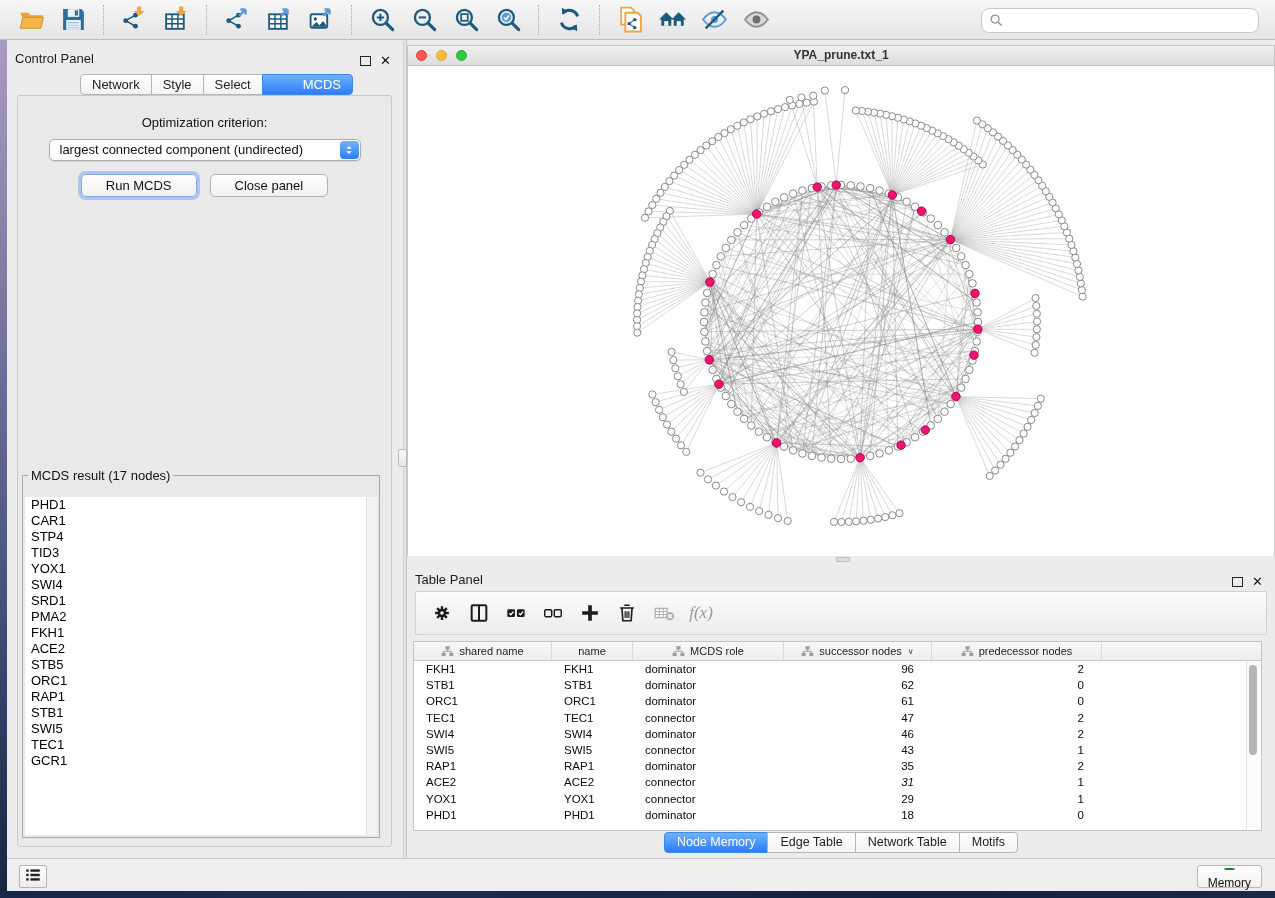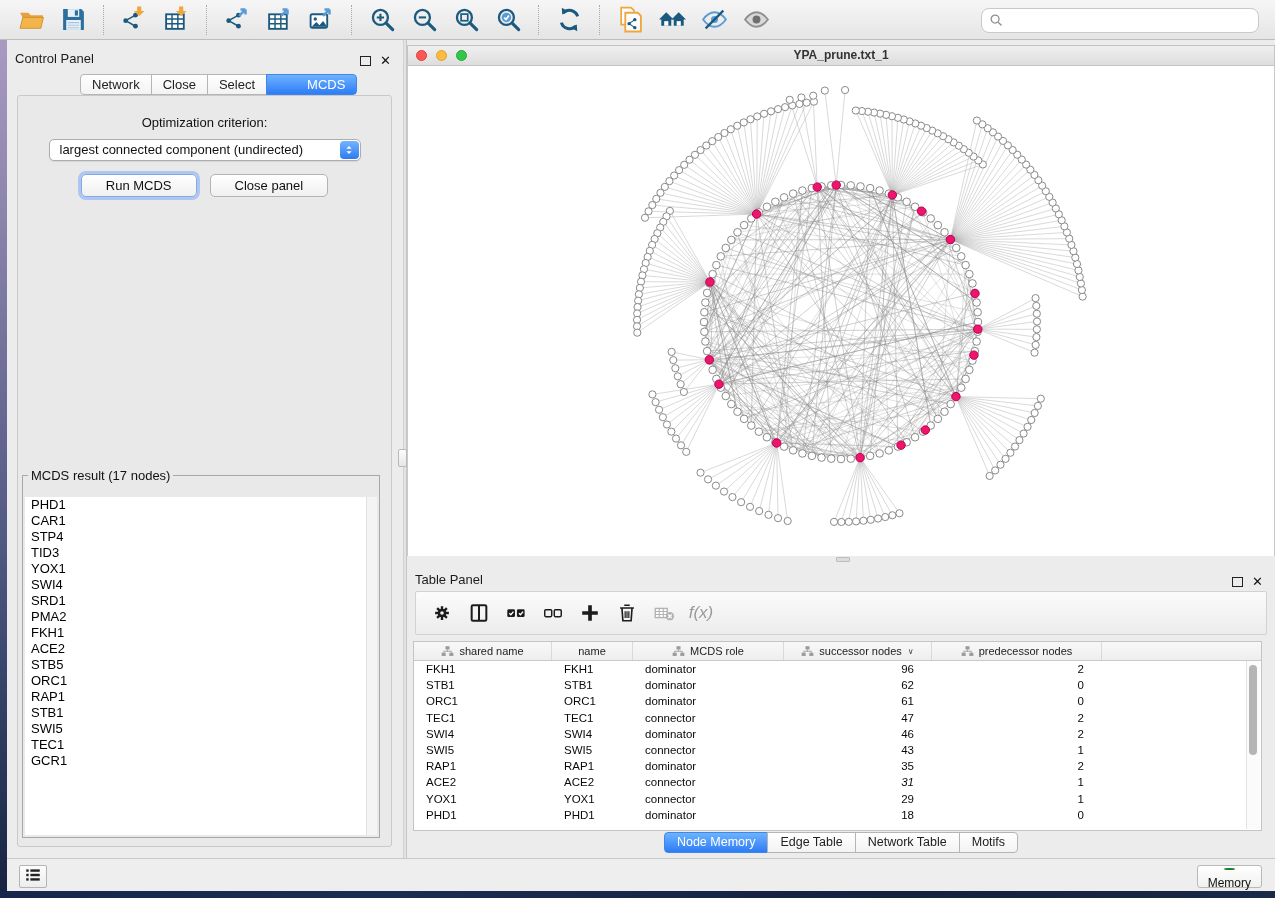--- a/index.html
+++ b/index.html
@@ -80,21 +80,21 @@
   .h-sash{position:absolute;left:400px;top:516px;width:868px;height:7px;background:#ececec;}
   .h-grip{position:absolute;left:429px;top:1px;width:14px;height:5px;background:#dcdcdc;border:1px solid #bdbdbd;border-radius:1px;box-sizing:border-box;}
 
   
   .tp{position:absolute;left:400px;top:523px;width:868px;height:295px;}
   .tp-toolbar{position:absolute;left:8px;top:28px;width:852px;height:44px;box-sizing:border-box;
     background:linear-gradient(#fbfbfb,#ececec);border:1px solid #d2d2d2;border-radius:2px;
     display:flex;align-items:center;padding-left:14px;gap:13px;}
   .tt-btn{width:24px;height:24px;display:flex;align-items:center;justify-content:center;background:none;border:none;padding:0;}
   .tt-btn svg{width:22px;height:22px;display:block;}
-  .fx{font-family:Liberation Sans, sans-serif;font-style:italic;font-size:17px;color:#9a9a9a;}
+  .fx{font-family:Liberation Serif, serif;font-style:italic;font-size:17px;color:#9a9a9a;}
   .table{position:absolute;left:6px;top:78px;width:849px;height:190px;background:#fff;border:1px solid #c4c4c4;box-sizing:border-box;}
   .thead{display:flex;height:18px;background:linear-gradient(#f8f8f8,#eeeeee);border-bottom:1px solid #c9c9c9;font-size:11px;color:#222;}
   .th{display:flex;align-items:center;justify-content:center;gap:5px;border-right:1px solid #d9d9d9;box-sizing:border-box;overflow:hidden;}
   .th .cti{width:13px;height:13px;flex:0 0 auto;}
   .th .sort{font-size:8px;color:#444;margin-left:1px;}
   .tr{display:flex;height:16.2px;}
   .td{box-sizing:border-box;padding:0 12px;font-size:11.5px;line-height:16px;color:#0a0a0a;white-space:nowrap;overflow:hidden;}
   .td.num{text-align:right;padding-right:18px;}
   .t-scroll{position:absolute;right:1px;top:19px;bottom:1px;width:13px;background:#fbfbfb;border-left:1px solid #e3e3e3;}
   .t-thumb{position:absolute;left:2px;top:4px;width:8px;height:90px;background:#b5b5b5;border-radius:5px;}
@@ -306,21 +306,21 @@
     <div class="cp">
       <div class="panel-head">
         <span class="panel-title">Control Panel</span>
         <span class="win-btns">
           <span class="float-ic"></span>
           <span class="close-ic">✕</span>
         </span>
       </div>
       <div class="cp-tabs tabs" id="cp-tabs">
           <div class="tab">Network</div>
-          <div class="tab">Close</div>
+          <div class="tab">Style</div>
           <div class="tab">Select</div>
           <div class="tab sel">MCDS</div>
         </div>
       <div class="cp-content">
         <div class="opt-label">Optimization criterion:</div>
         <div class="mac-select">
           <span>largest connected component (undirected)</span>
           <span class="stepper">
             <svg viewBox="0 0 16 16">
                 <path d="M4.5 6.3L8 2.8l3.5 3.5z" fill="#fff"></path>

